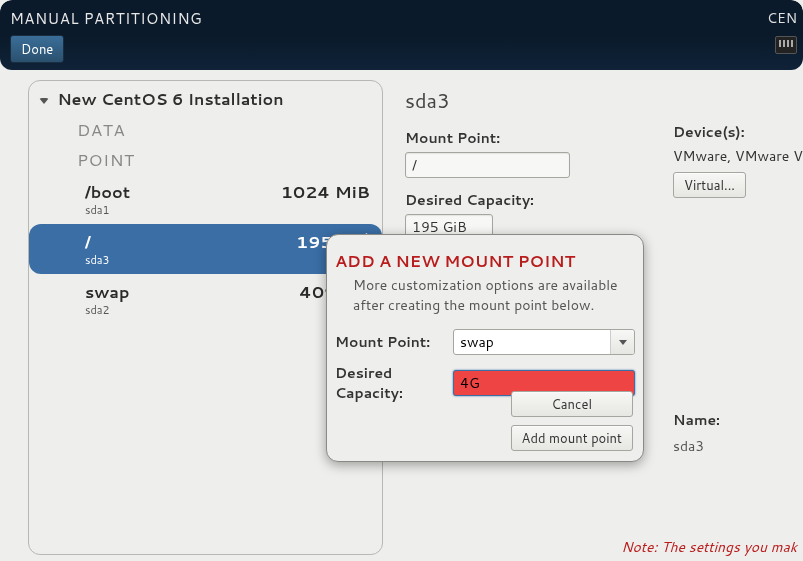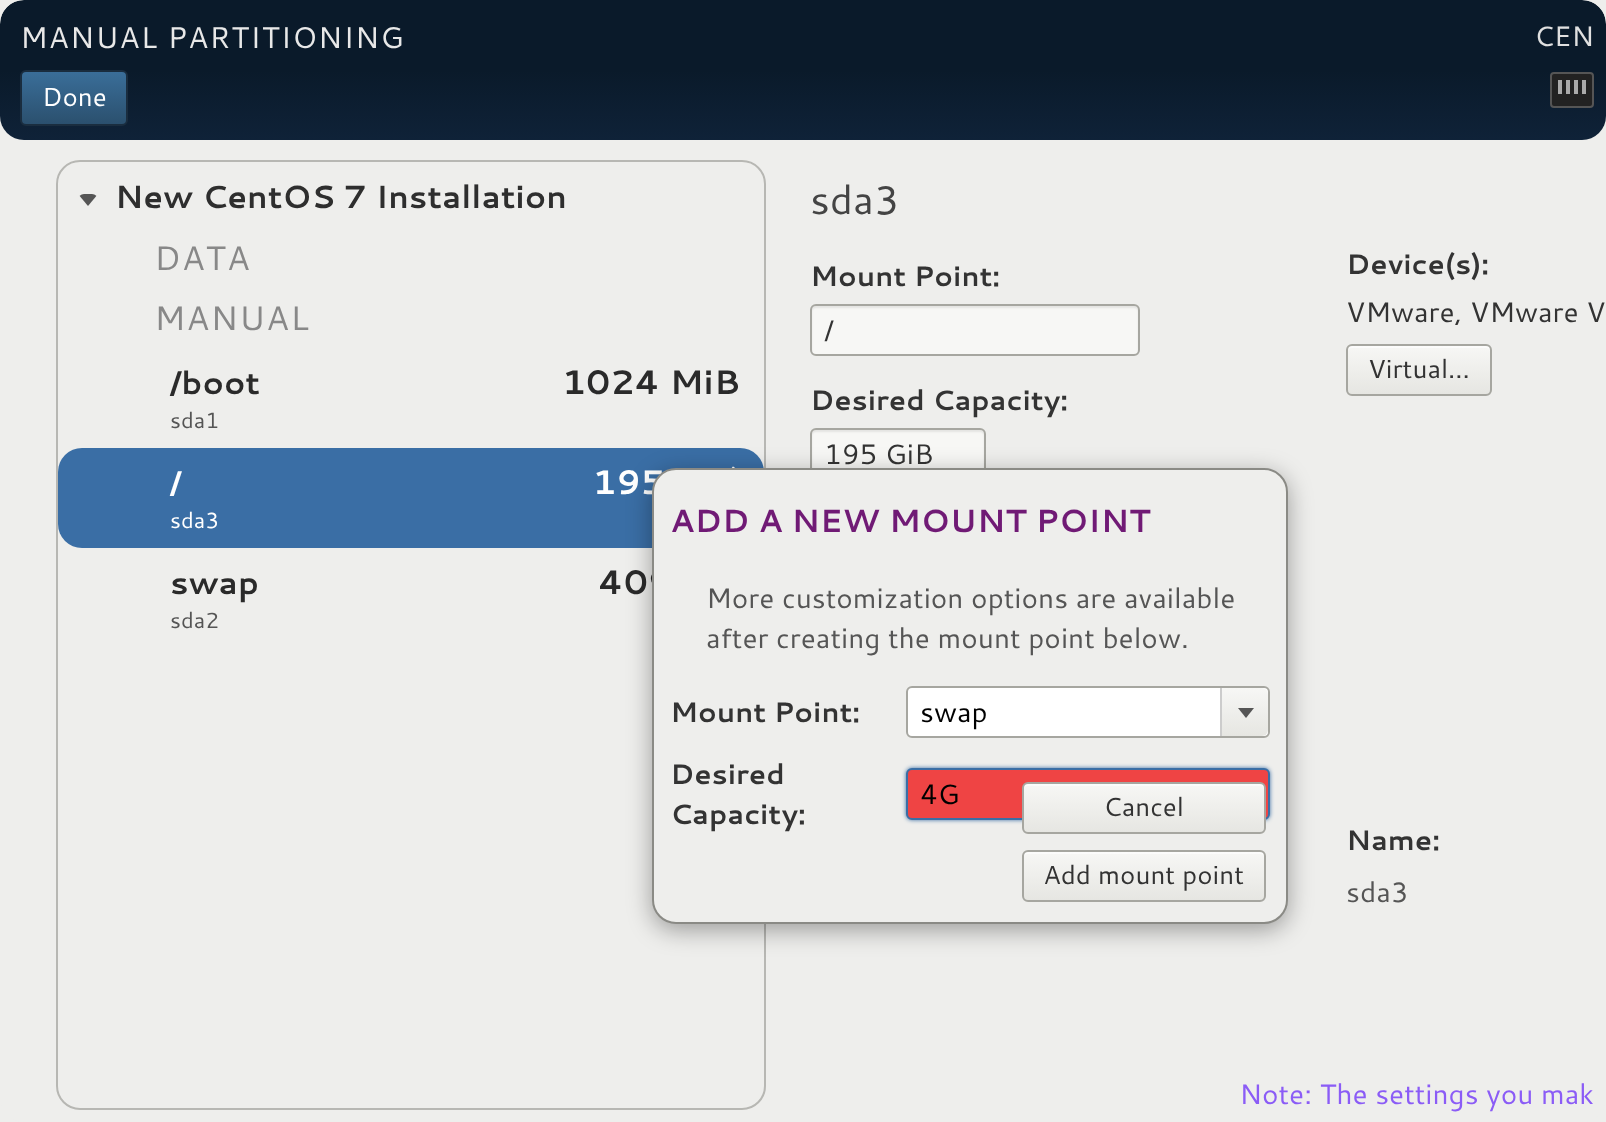--- a/index.html
+++ b/index.html
@@ -64,33 +64,33 @@
   .field { margin-bottom: 12px; }
   .devcol { position:absolute; left: 290px; top: 42px; width: 200px; font-size:14px; color:#333; }
   .btn {
     background: linear-gradient(to bottom,#f7f7f5,#e6e6e2);
     border:1px solid #a6a6a0; border-radius:3px;
     padding: 3px 10px; font-size:13px; color:#333; cursor:pointer;
     box-shadow: 0 1px 0 rgba(255,255,255,0.6) inset;
   }
   .namecol { position:absolute; left:290px; top: 330px; font-size:14px; font-weight:bold; color:#333;}
   .nameval { color:#555; font-weight:normal; font-size:14px; margin-top:6px;}
-  .note { position:absolute; right:6px; bottom:4px; color:#8b5cf6; font-size:14px;}
+  .note { position:absolute; right:6px; bottom:4px; font-style:italic; color:#b91c1c; font-size:14px;}
   
   .modal {
     position: absolute;
     left: 326px; top: 234px;
     width: 318px; height: 228px;
     background: #eeeeec;
     border: 1px solid #8a8a85;
     box-shadow: 0 3px 12px rgba(0,0,0,0.35);
     z-index: 50;
     padding: 14px 8px 10px 8px;
   }
-  .modal-title { font-size:16px; font-weight:bold; color:#701a75; margin-bottom:18px; }
+  .modal-title { font-size:16px; font-weight:bold; color:#b91c1c; margin-bottom:4px; }
   .modal-desc { font-size:14px; color:#555; line-height:1.4; padding-left:18px; padding-right:4px; margin-bottom:14px;}
   .mrow { display:flex; align-items:center; margin-bottom:8px; }
   .mrow .mlbl { width: 118px; font-size:14px; font-weight:bold; color:#333; }
   .combo {
     flex:1; display:flex; align-items:stretch;
     border:1px solid #a6a6a0; border-radius:3px; background:#fff; height:26px;
   }
   .combo input { border:none; flex:1; padding:2px 6px; font-size:14px; outline:none; background:transparent; }
   .combo .arrow { width:24px; border-left:1px solid #ccc; display:flex; align-items:center; justify-content:center; background:linear-gradient(to bottom,#f7f7f5,#e6e6e2); border-radius:0 3px 3px 0;}
   .combo .arrow::after { content:""; width:0;height:0;border-left:4px solid transparent;border-right:4px solid transparent;border-top:5px solid #555;}
@@ -104,24 +104,24 @@
   <div class="topbar-title">MANUAL PARTITIONING</div>
   <button class="done-btn">Done</button>
   <div class="topbar-right">CEN</div>
   <div class="kb-icon"></div>
 </div>
 
 <div class="main">
   <div class="left">
     <div class="tree-hdr">
       <span class="tw"></span>
-      <span>New CentOS 7 Installation</span>
+      <span>New CentOS 6 Installation</span>
     </div>
     <div class="cat">DATA</div>
-    <div class="cat">MANUAL</div>
+    <div class="cat">POINT</div>
 
     <div class="row-wrap">
       <div class="row">
         <span class="mount">/boot</span>
         <span class="size">1024 MiB</span>
         <span class="dev">sda1</span>
       </div>
     </div>
 
     <div class="row-wrap selected">

